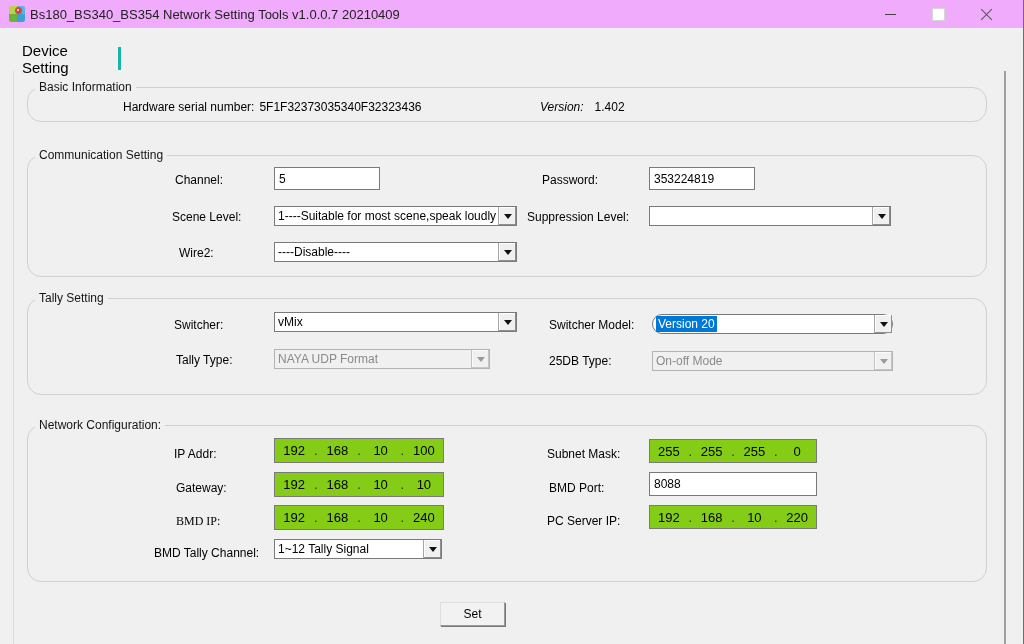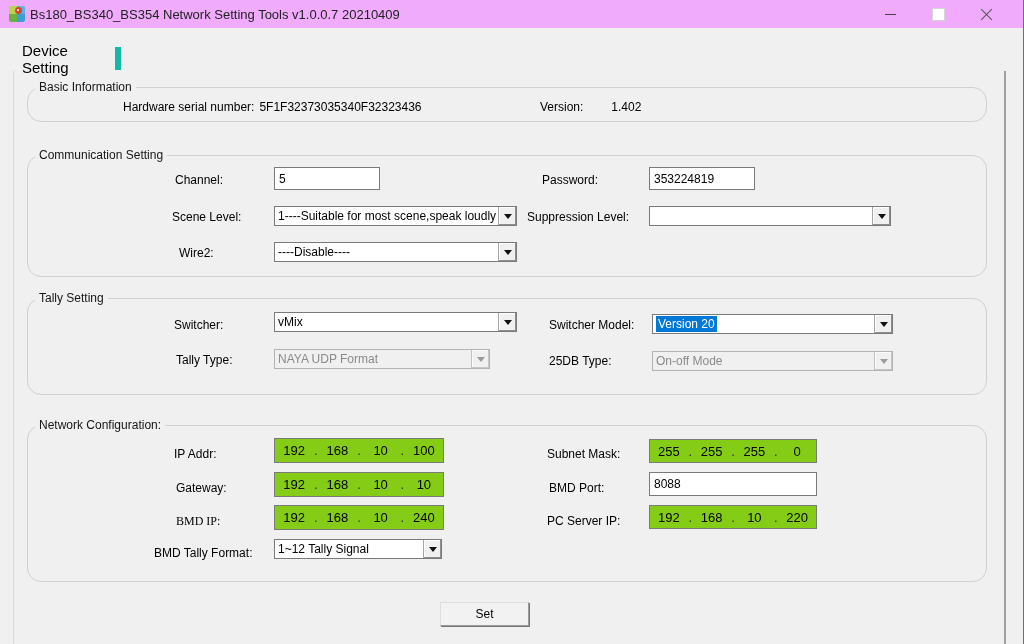--- a/index.html
+++ b/index.html
@@ -22,31 +22,31 @@
   .winbtn.max{left:916px;}
   .winbtn.close{left:964px;}
   .glyph-min{width:11px;height:1px;background:#444;}
   .glyph-max{width:11px;height:11px;border:1px solid #d6d6d6;background:#fff;}
   .glyph-close{position:relative;width:13px;height:13px;}
   .glyph-close i{position:absolute;left:-1px;top:6px;width:15px;height:1px;background:#555;}
   .glyph-close i.a{transform:rotate(45deg);}
   .glyph-close i.b{transform:rotate(-45deg);}
   
   .tab{position:absolute;left:14px;top:47px;width:107px;height:23px;display:flex;align-items:center;
-       padding-left:8px;box-sizing:border-box;font-size:15px;color:#000;border-right:6px solid #14b8a6;}
+       padding-left:8px;box-sizing:border-box;font-size:15px;color:#000;border-right:3px solid #14b8a6;}
   .page-border-left{position:absolute;left:13px;top:71px;width:1px;height:573px;background:#dadada;}
   .page-border-right{position:absolute;left:1004px;top:71px;width:2px;height:573px;background:#9e9e9e;}
   
   .grp{position:absolute;border:1px solid #d0d0d0;border-radius:14px;box-sizing:border-box;}
   .grp .legend{position:absolute;top:-8px;left:7px;background:#f0f0f0;padding:0 4px;font-size:12px;color:#151515;white-space:nowrap;}
   
   .lbl{position:absolute;font-size:12px;color:#000;line-height:14px;white-space:nowrap;}
   .pair{position:absolute;font-size:12px;color:#000;line-height:14px;white-space:nowrap;display:flex;}
   .pair .k{margin-right:5px;}
-  .pair.version .k{margin-right:28px;}
+  .pair.version .k{margin-right:11px;font-style:italic;}
   
   .tb{position:absolute;background:#fff;border:1px solid #7a7a7a;box-sizing:border-box;
       font-family:"Liberation Sans","DejaVu Sans",sans-serif;font-size:12px;color:#000;padding:0 4px;margin:0;outline:none;}
   
   .combo{position:absolute;background:#fff;border:1px solid #7a7a7a;box-sizing:border-box;display:flex;}
   .combo .val{flex:1;display:flex;align-items:center;padding-left:3px;font-size:12px;color:#000;
               white-space:nowrap;overflow:hidden;}
   .combo .btn{width:17px;background:#f0f0f0;border-left:1px solid #a6a6a6;display:flex;align-items:center;
               justify-content:center;box-shadow:inset -1px -1px 0 #8f8f8f,inset 1px 1px 0 #ffffff;}
   .combo .arrow{width:0;height:0;border-left:4px solid transparent;border-right:4px solid transparent;border-top:5px solid #111;}
@@ -147,21 +147,21 @@
     <span class="legend">Tally Setting</span>
   </div>
   <div class="lbl" style="left:174px;top:318px;">Switcher:</div>
   <div class="combo" style="left:274px;top:312px;width:243px;height:20px;">
     <span class="val">vMix</span>
     <span class="btn">
         <i class="arrow"></i>
       </span>
   </div>
   <div class="lbl" style="left:549px;top:318px;">Switcher Model:</div>
-  <div class="combo" style="left:652px;top:314px;width:241px;height:20px;">
+  <div class="combo" style="left:652px;top:314px;width:241px;height:20px;border-radius:10px;">
     <span class="val">
         <span class="hl">Version 20</span>
       </span>
     <span class="btn">
         <i class="arrow"></i>
       </span>
   </div>
 
   <div class="lbl" style="left:176px;top:353px;">Tally Type:</div>
   <div class="combo disabled" style="left:274px;top:349px;width:216px;height:20px;">
@@ -230,25 +230,25 @@
   <div class="ip" style="left:649px;top:505px;width:168px;height:24px;">
     <span class="oct">192</span>
       <span class="dot">.</span>
       <span class="oct">168</span>
       <span class="dot">.</span>
       <span class="oct">10</span>
       <span class="dot">.</span>
       <span class="oct">220</span>
   </div>
 
-  <div class="lbl" style="left:154px;top:546px;">BMD Tally Format:</div>
+  <div class="lbl" style="left:154px;top:546px;">BMD Tally Channel:</div>
   <div class="combo" style="left:274px;top:539px;width:168px;height:20px;">
     <span class="val">1~12 Tally Signal</span>
     <span class="btn">
         <i class="arrow"></i>
       </span>
   </div>
 
-  <div class="pushbtn" style="left:440px;top:602px;width:89px;height:24px;">
+  <div class="pushbtn" style="left:440px;top:602px;width:65px;height:24px;">
     <span>Set</span>
   </div>
 
 </div>
 
 </body></html>

